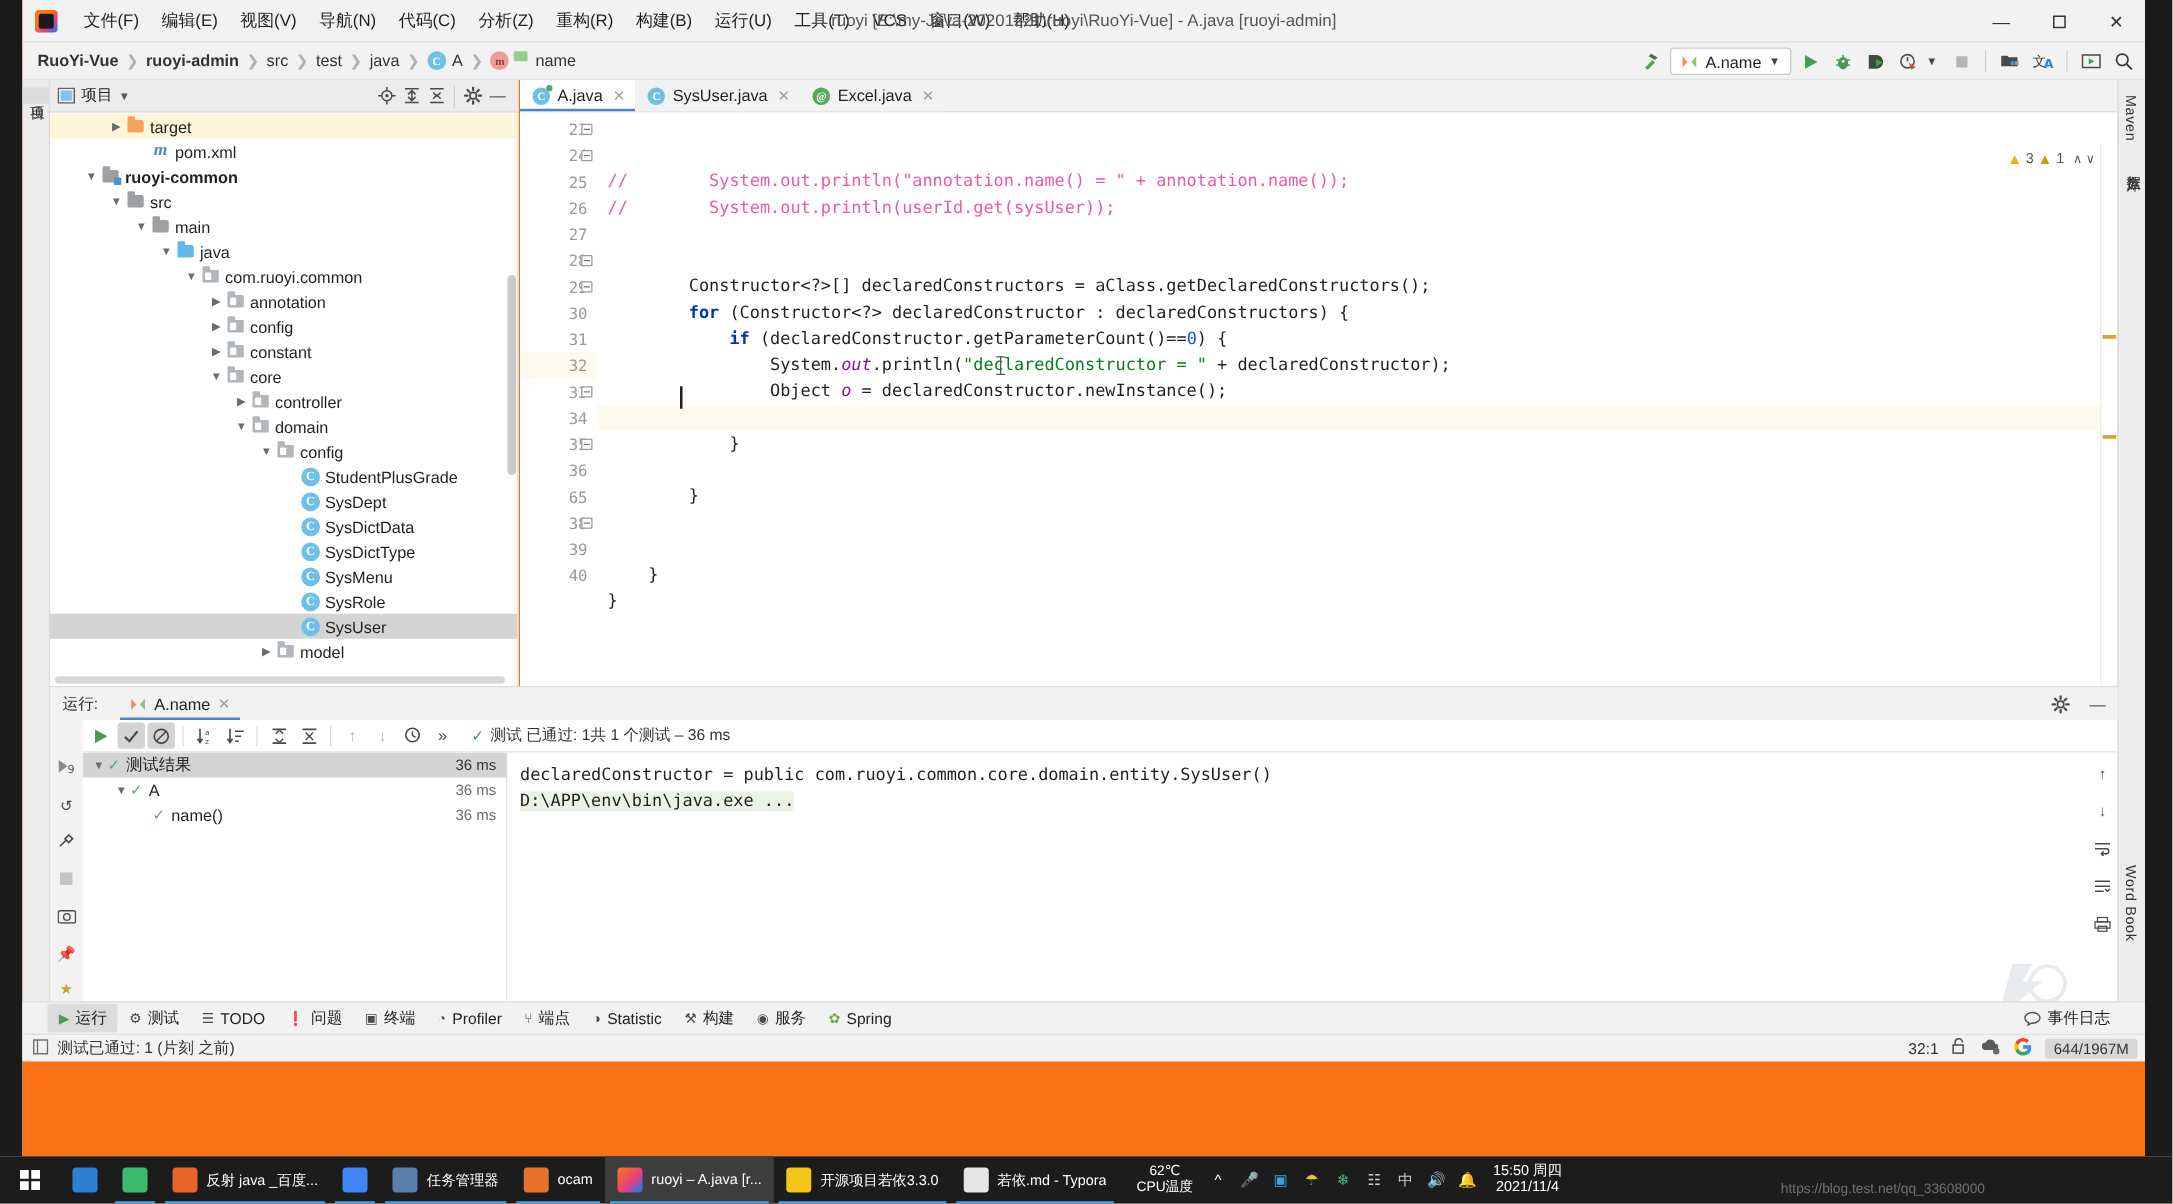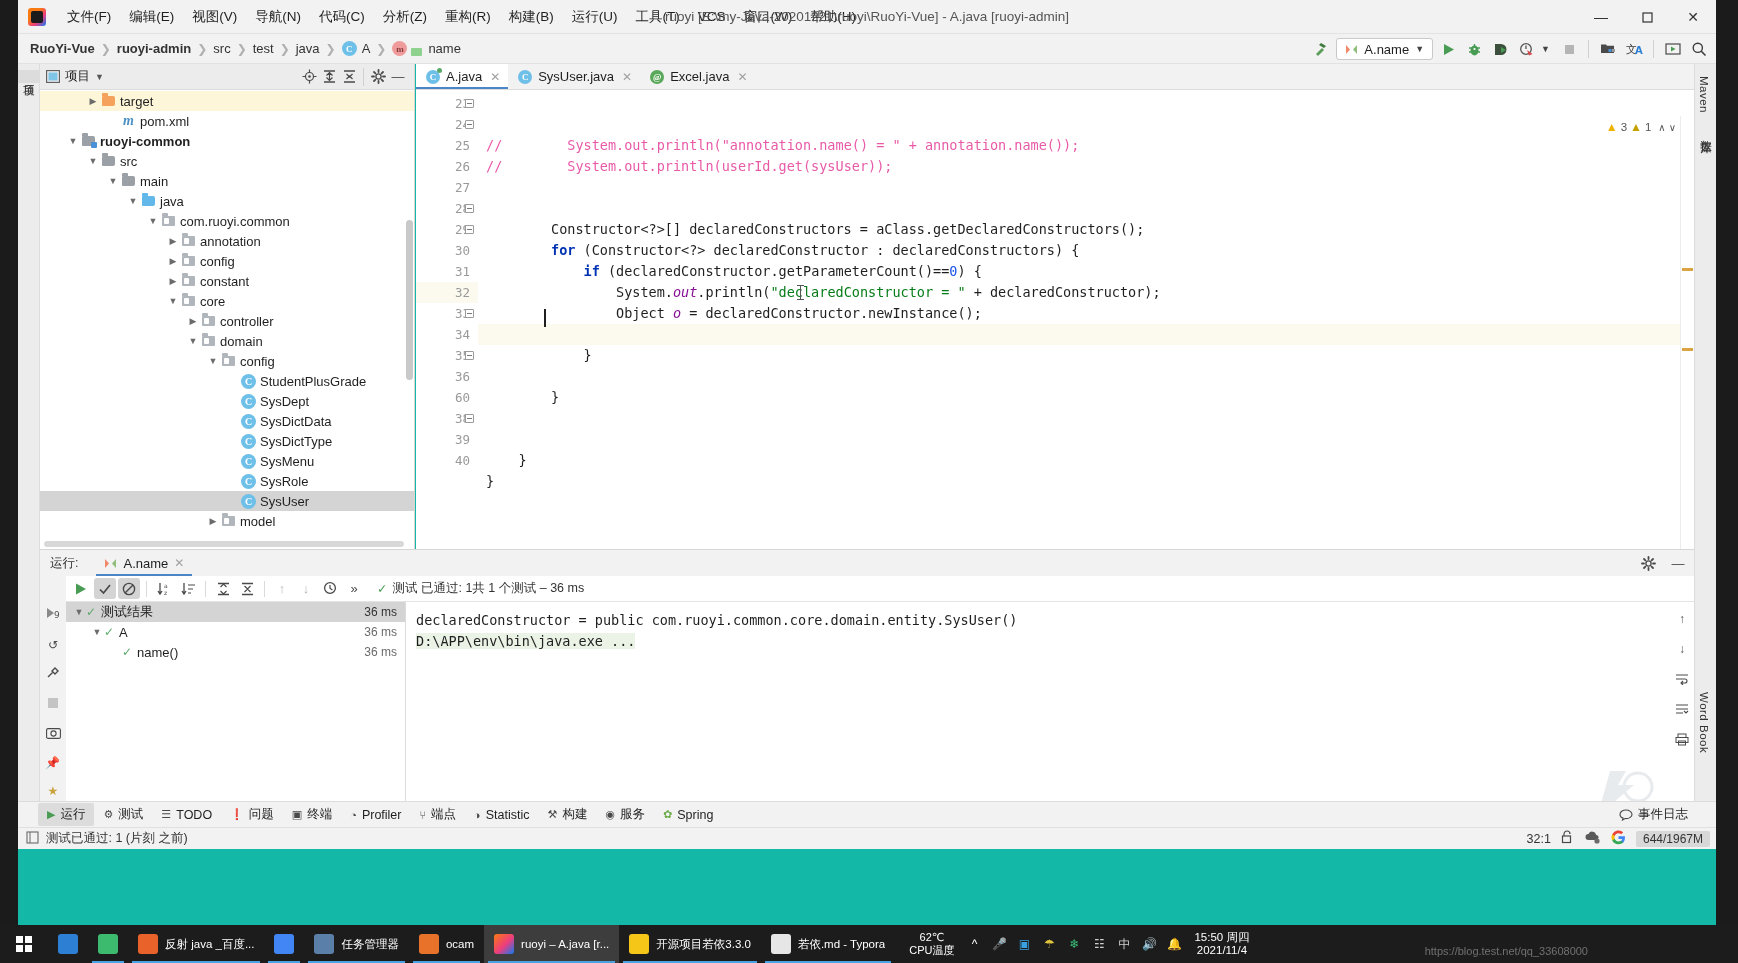--- a/index.html
+++ b/index.html
@@ -12,21 +12,21 @@
     color: #1f1f1f;
     -webkit-font-smoothing: antialiased;
   }
   .app { position: relative; width: 1738px; height: 963px; }
 
   
   .frame-left { position: absolute; left: 0; top: 0; width: 18px; height: 925px; background: #1b1b1b; }
   .frame-right { position: absolute; right: 0; top: 0; width: 22px; height: 925px; background: #1b1b1b; }
 
   
-  .ide { position: absolute; left: 18px; top: 0; width: 1698px; height: 925px; background: #14b8a6; }
+  .ide { position: absolute; left: 18px; top: 0; width: 1698px; height: 925px; background: #f97316; }
 
   
   .titlebar {
     position: relative; height: 34px; background: #f2f2f2;
     display: flex; align-items: center; border-bottom: 1px solid #e2e2e2;
   }
   .app-icon {
     width: 18px; height: 18px; margin-left: 10px; margin-right: 12px;
     border-radius: 3px; flex: none; position: relative; overflow: hidden;
     background: linear-gradient(135deg,#f97a12 0%,#f97a12 35%,#ed3d7d 65%,#087cfa 100%);
@@ -44,21 +44,21 @@
     font-size: 13.5px; color: #555; pointer-events: none;
   }
   .win-btns { position: absolute; right: 0; top: 0; height: 34px; display: flex; align-items: stretch; }
   .win-btn { width: 46px; display: flex; align-items: center; justify-content: center; font-size: 14px; color: #333; }
 
   
   .navbar {
     height: 30px; background: #f2f2f2; display: flex; align-items: center;
     padding-left: 12px; border-bottom: 1px solid #e2e2e2; position: relative;
   }
-  .crumb { display: flex; align-items: flex-end; font-size: 13px; color: #333; }
+  .crumb { display: flex; align-items: flex-start; font-size: 13px; color: #333; }
   .crumb.bold { font-weight: bold; }
   .crumb-sep { color: #b0b0b0; margin: 0 6px; font-size: 12px; }
   .nav-right { position: absolute; right: 6px; top: 0; height: 30px; display: flex; align-items: center; gap: 4px; }
   .tool-ic { width: 22px; height: 22px; display: flex; align-items: center; justify-content: center; border-radius: 3px; }
   .run-combo {
     display: flex; align-items: center; gap: 6px; height: 22px; padding: 0 8px;
     border: 1px solid #c9c9c9; border-radius: 3px; background: #fff; font-size: 13px;
   }
   .tb-sep { width: 1px; height: 18px; background: #d0d0d0; margin: 0 4px; }
 
@@ -732,21 +732,21 @@
               <div class="ln">27</div>
               <div class="ln">28</div>
               <div class="ln">29</div>
               <div class="ln">30</div>
               <div class="ln">31</div>
               <div class="ln cur">32</div>
               <div class="ln">33</div>
               <div class="ln">34</div>
               <div class="ln">35</div>
               <div class="ln">36</div>
-              <div class="ln">60</div>
+              <div class="ln">65</div>
               <div class="ln">38</div>
               <div class="ln">39</div>
               <div class="ln">40</div>
             </div>
           <div class="code" id="code-root">
             <div class="cl"><span class="cm">//</span><span class="cm">        System.out.println("annotation.name() = " + annotation.name());</span></div><div class="cl"><span class="cm">//</span><span class="cm">        System.out.println(userId.get(sysUser));</span></div><div class="cl"></div><div class="cl"></div><div class="cl"><span>        Constructor&lt;?&gt;[] declaredConstructors = aClass.getDeclaredConstructors();</span></div><div class="cl"><span>        </span><span class="k">for</span><span> (Constructor&lt;?&gt; declaredConstructor : declaredConstructors) {</span></div><div class="cl"><span>            </span><span class="k">if</span><span> (declaredConstructor.getParameterCount()==</span><span class="n">0</span><span>) {</span></div><div class="cl"><span>                System.</span><span class="fld">out</span><span>.println(</span><span class="s">"declaredConstructor = "</span><span> + declaredConstructor);</span></div><div class="cl"><span>                Object </span><span class="fld">o</span><span> = declaredConstructor.newInstance();</span></div><div class="cl cur"></div><div class="cl"><span>            }</span></div><div class="cl"></div><div class="cl"><span>        }</span></div><div class="cl"></div><div class="cl"></div><div class="cl"><span>    }</span></div><div class="cl"><span>}</span></div><div class="cl"></div><div class="caret-bar" style="left:66px; top:219px;"></div>
             <div class="mouse-caret" style="left:322px; top:195px;"></div>
           </div>
 
           <div class="markers">

